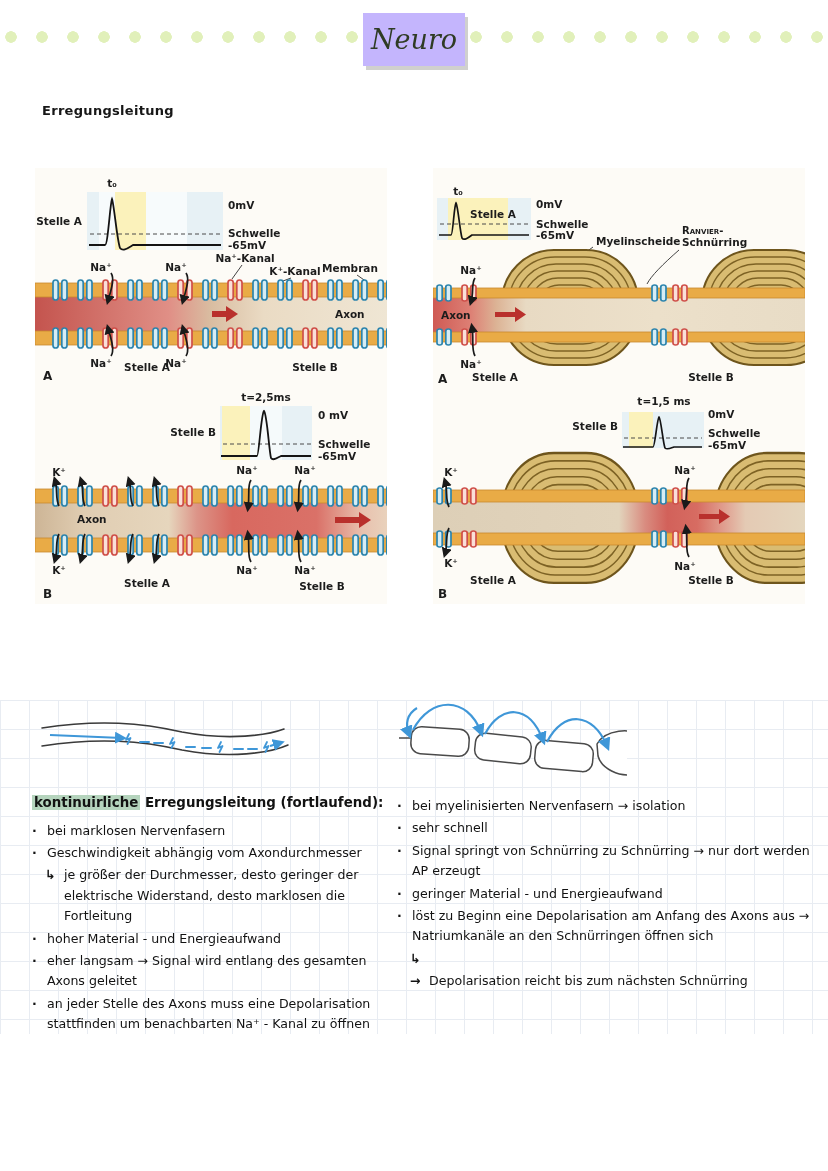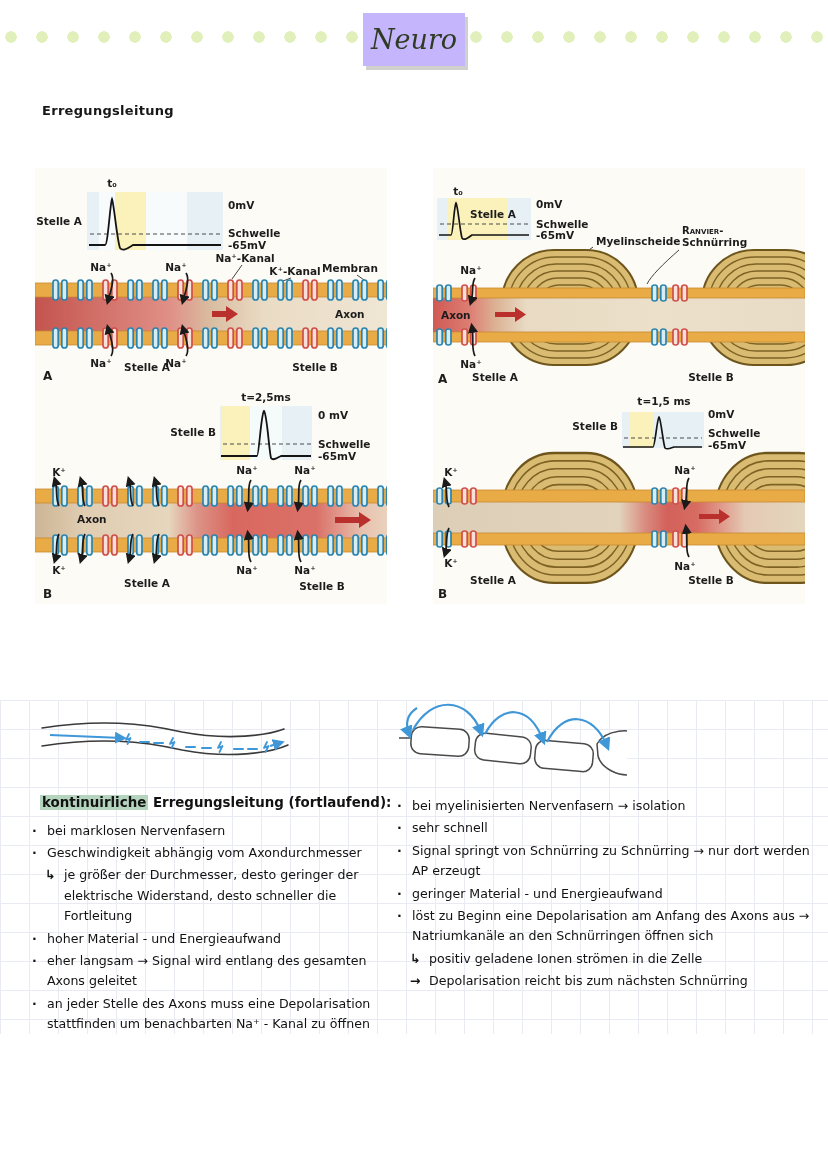--- a/index.html
+++ b/index.html
@@ -27,21 +27,21 @@
     background-image:linear-gradient(to right,#e8ecf2 1px,transparent 1px),
                      linear-gradient(to bottom,#e8ecf2 1px,transparent 1px);
     background-size:29px 29px;}
   .sketch{position:absolute;}
   .sketch-left{left:30px;top:706px;}
   .sketch-right{left:395px;top:692px;}
   .notes-col{position:absolute;font-size:12.6px;line-height:1.62;color:#121212;}
   .notes-left{left:32px;top:792px;width:374px;}
   .notes-right{left:397px;top:794px;width:420px;}
   .note-heading{margin:0 0 7px 0;font-size:13.4px;font-weight:700;color:#121212;}
-  .hl{background:#b5d4bd;padding:0 2px;margin-left:8px;}
+  .hl{background:#b5d4bd;padding:0 2px;}
   .note-item{display:flex;margin:2px 0;}
   .note-item .pre{flex:none;width:15px;font-weight:700;}
   .note-item .pre.arr{width:19px;}
   .indent1{margin-left:13px;}
 </style>
 </head>
 <body>
 
 <div class="page">
 
@@ -421,21 +421,21 @@
     <div class="note-item">
         <span class="pre">·</span>
         <span>bei marklosen Nervenfasern</span>
       </div>
     <div class="note-item">
         <span class="pre">·</span>
         <span>Geschwindigkeit abhängig vom Axondurchmesser</span>
       </div>
     <div class="note-item indent1">
         <span class="pre arr">↳</span>
-        <span>je größer der Durchmesser, desto geringer der elektrische Widerstand, desto schneller die Fortleitung</span>
+        <span>je größer der Durchmesser, desto geringer der elektrische Widerstand, desto marklosen die Fortleitung</span>
       </div>
     <div class="note-item">
         <span class="pre">·</span>
         <span>hoher Material - und Energieaufwand</span>
       </div>
     <div class="note-item">
         <span class="pre">·</span>
         <span>eher langsam → Signal wird entlang des gesamten Axons geleitet</span>
       </div>
     <div class="note-item">
@@ -460,21 +460,20 @@
     <div class="note-item">
         <span class="pre">·</span>
         <span>geringer Material - und Energieaufwand</span>
       </div>
     <div class="note-item">
         <span class="pre">·</span>
         <span>löst zu Beginn eine Depolarisation am Anfang des Axons aus → Natriumkanäle an den Schnürringen öffnen sich</span>
       </div>
     <div class="note-item indent1">
         <span class="pre arr">↳</span>
-        <span>positiv geladene Ionen strömen in die Zelle</span>
       </div>
     <div class="note-item indent1">
         <span class="pre arr">→</span>
         <span>Depolarisation reicht bis zum nächsten Schnürring</span>
       </div>
   </div>
 
 </div>
 
 </body></html>

